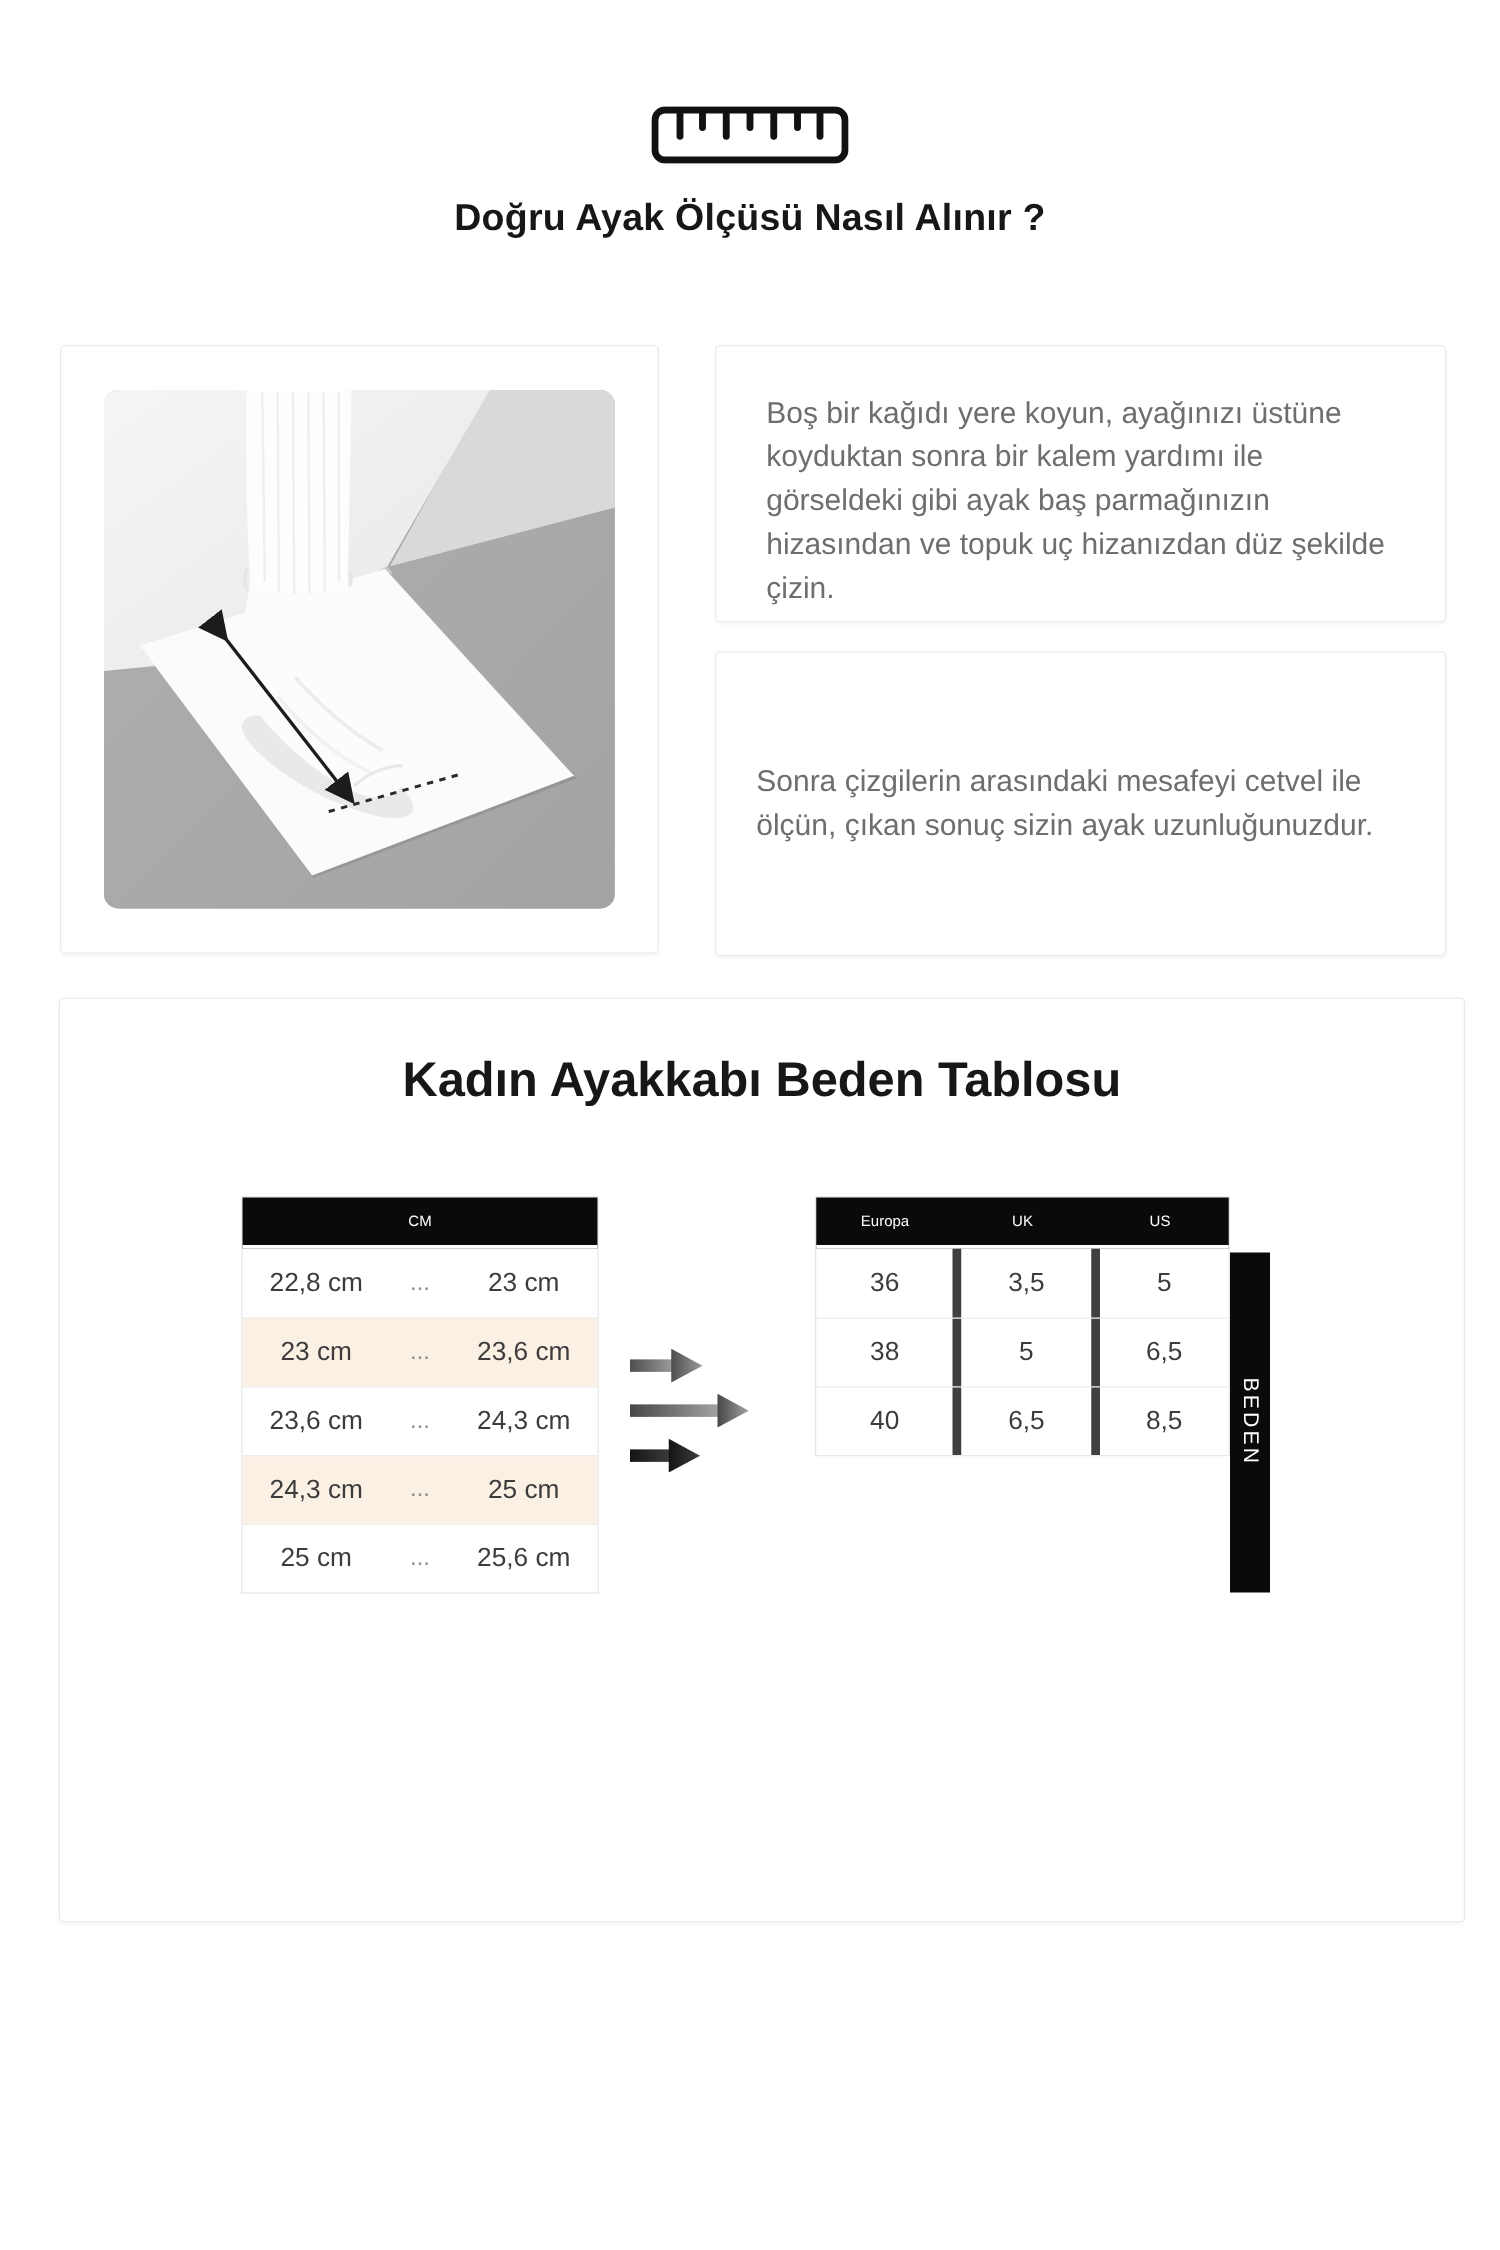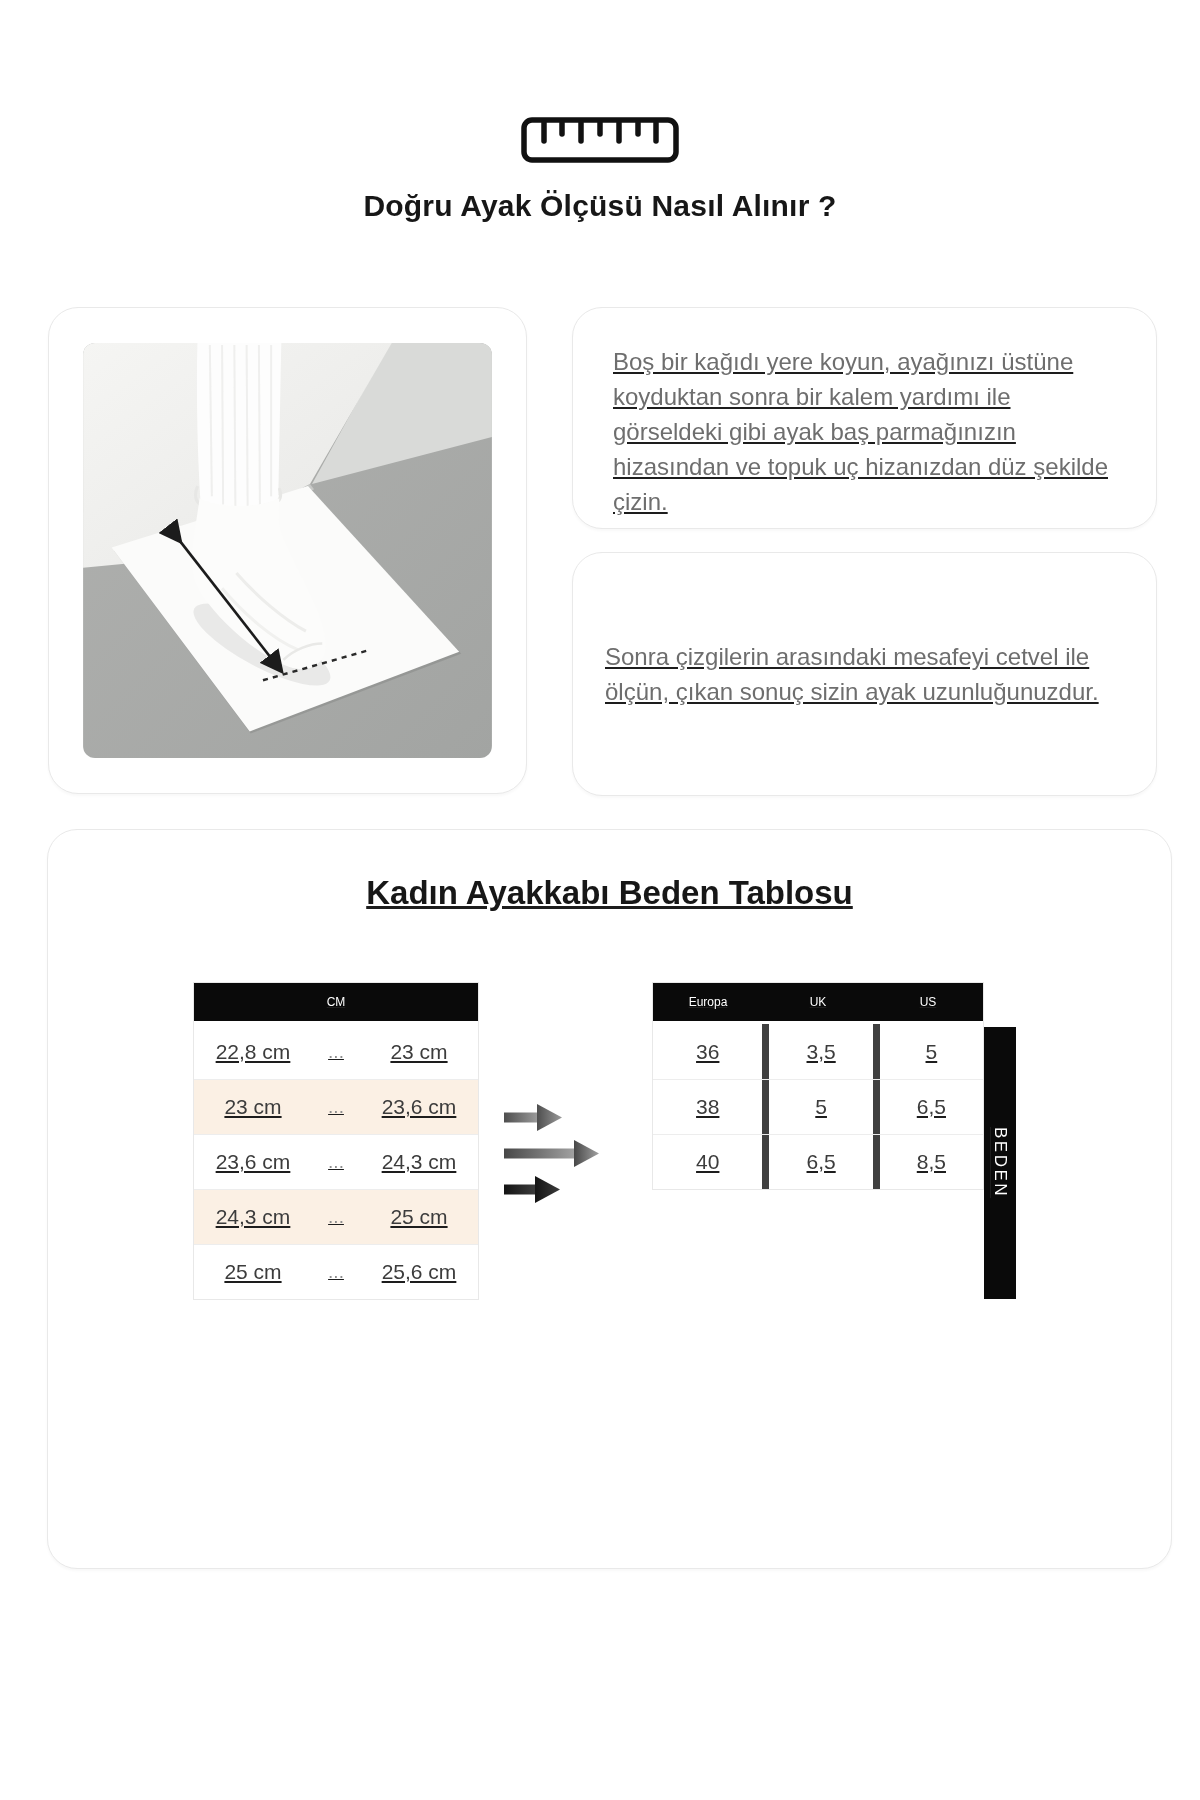--- a/index.html
+++ b/index.html
@@ -6,39 +6,38 @@
   html,body { background:#ffffff; }
   body {
     width:1200px; height:1800px;
     font-family:"Liberation Sans","DejaVu Sans",sans-serif;
     color:#1d1d1d;
     overflow:hidden;
   }
   .page { width:1200px; height:1800px; position:relative; }
 
   
-  .hdr { padding-top:117px; text-align:center; }
+  .hdr { padding-top:85px; text-align:center; }
   .ruler-wrap { display:flex; justify-content:center; }
   .page-title {
     margin-top:22px;
     font-size:30px; font-weight:bold; color:#171717;
     letter-spacing:.2px;
   }
 
   
   .instr-row {
     display:flex; gap:45px;
     margin:84px 43px 0 48px;
   }
   .card {
     background:#fff;
     border:1px solid #e9e9e9;
-    border-radius:30px;
+    border-radius:4px;
     box-shadow:0 2px 3px rgba(0,0,0,.03);
-    text-decoration:underline;
   }
   .photo-card {
     flex:0 0 477px; height:487px;
     padding:35px 34px;
   }
   .photo-frame { width:100%; height:100%; border-radius:12px; overflow:hidden; }
   .photo-frame svg { display:block; }
   .instr-col { flex:1; display:flex; flex-direction:column; gap:23px; }
   .text-card-1 { height:222px; padding:36px 40px; }
   .text-card-2 { height:244px; padding:0 32px; display:flex; align-items:center; }
@@ -47,21 +46,21 @@
   }
 
   
   .chart-card {
     margin:33px 28px 0 47px;
     width:1125px; height:740px;
     padding-top:44px;
   }
   .chart-title {
     text-align:center;
-    font-size:33px; font-weight:bold; color:#171717;
+    font-size:39px; font-weight:bold; color:#171717;
   }
   .tables-row { display:flex; margin-top:70px; margin-left:145px; align-items:flex-start; }
 
   table, .tbl { border-collapse:collapse; }
   .tbl { border:1px solid #e8e8e8; background:#fff; }
   .tbl-head {
     background:#0a0a0a; color:#ffffff;
     height:41px; display:flex; align-items:center;
     border-bottom:3px solid #ffffff;
     font-size:12px; font-weight:500;

